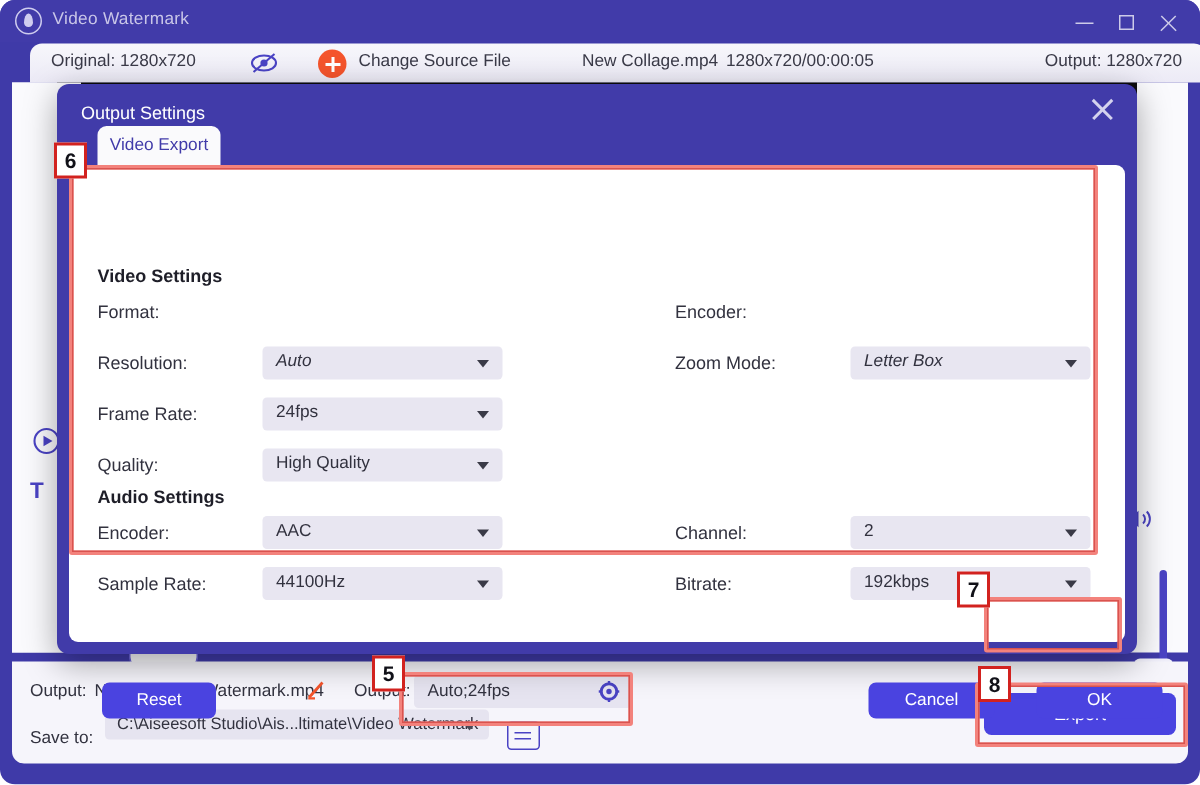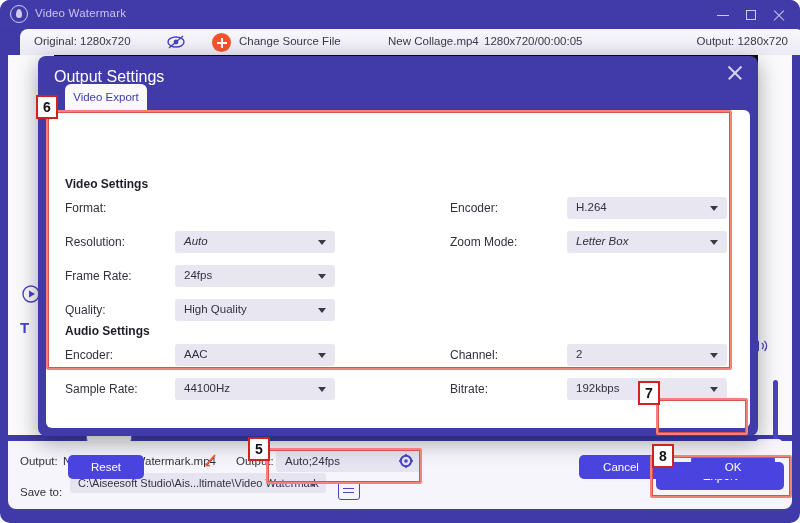--- a/index.html
+++ b/index.html
@@ -208,21 +208,21 @@
   
   #dialog {
     position: absolute; left: 38px; top: 56px;
     width: 720px; height: 380px;
     background: #413ba9;
     border-radius: 8px;
     box-shadow: 0 6px 22px rgba(0,0,0,.35);
   }
   #dialog-title {
     position: absolute; left: 16px; top: 12px;
-    font-size: 16px; color: #ffffff;
+    font-size: 12px; color: #ffffff;
   }
   #dialog-close {
     position: absolute; right: 14px; top: 8px; width: 18px; height: 18px;
     cursor: pointer;
   }
   #dialog-close::before, #dialog-close::after {
     content: ""; position: absolute; left: 0; top: 8px;
     width: 18px; height: 1.6px; background: #d4d2ee;
   }
   #dialog-close::before { transform: rotate(45deg); }
@@ -442,24 +442,20 @@
         <div class="dd-caret"></div>
       </div>
 
       <div class="field-label col-l-label row4">Quality:</div>
       <div class="dropdown col-l-dd row4d">
         <div class="dd-value">High Quality</div>
         <div class="dd-caret"></div>
       </div>
 
       <div class="field-label col-r-label row1">Encoder:</div>
-      <div class="dropdown col-r-dd row1d">
-        <div class="dd-value">H.264</div>
-        <div class="dd-caret"></div>
-      </div>
 
       <div class="field-label col-r-label row2">Zoom Mode:</div>
       <div class="dropdown col-r-dd row2d">
         <div class="dd-value">Letter Box</div>
         <div class="dd-caret"></div>
       </div>
 
       <div class="section-title" id="as-title">Audio Settings</div>
 
       <div class="field-label col-l-label arow1">Encoder:</div>

